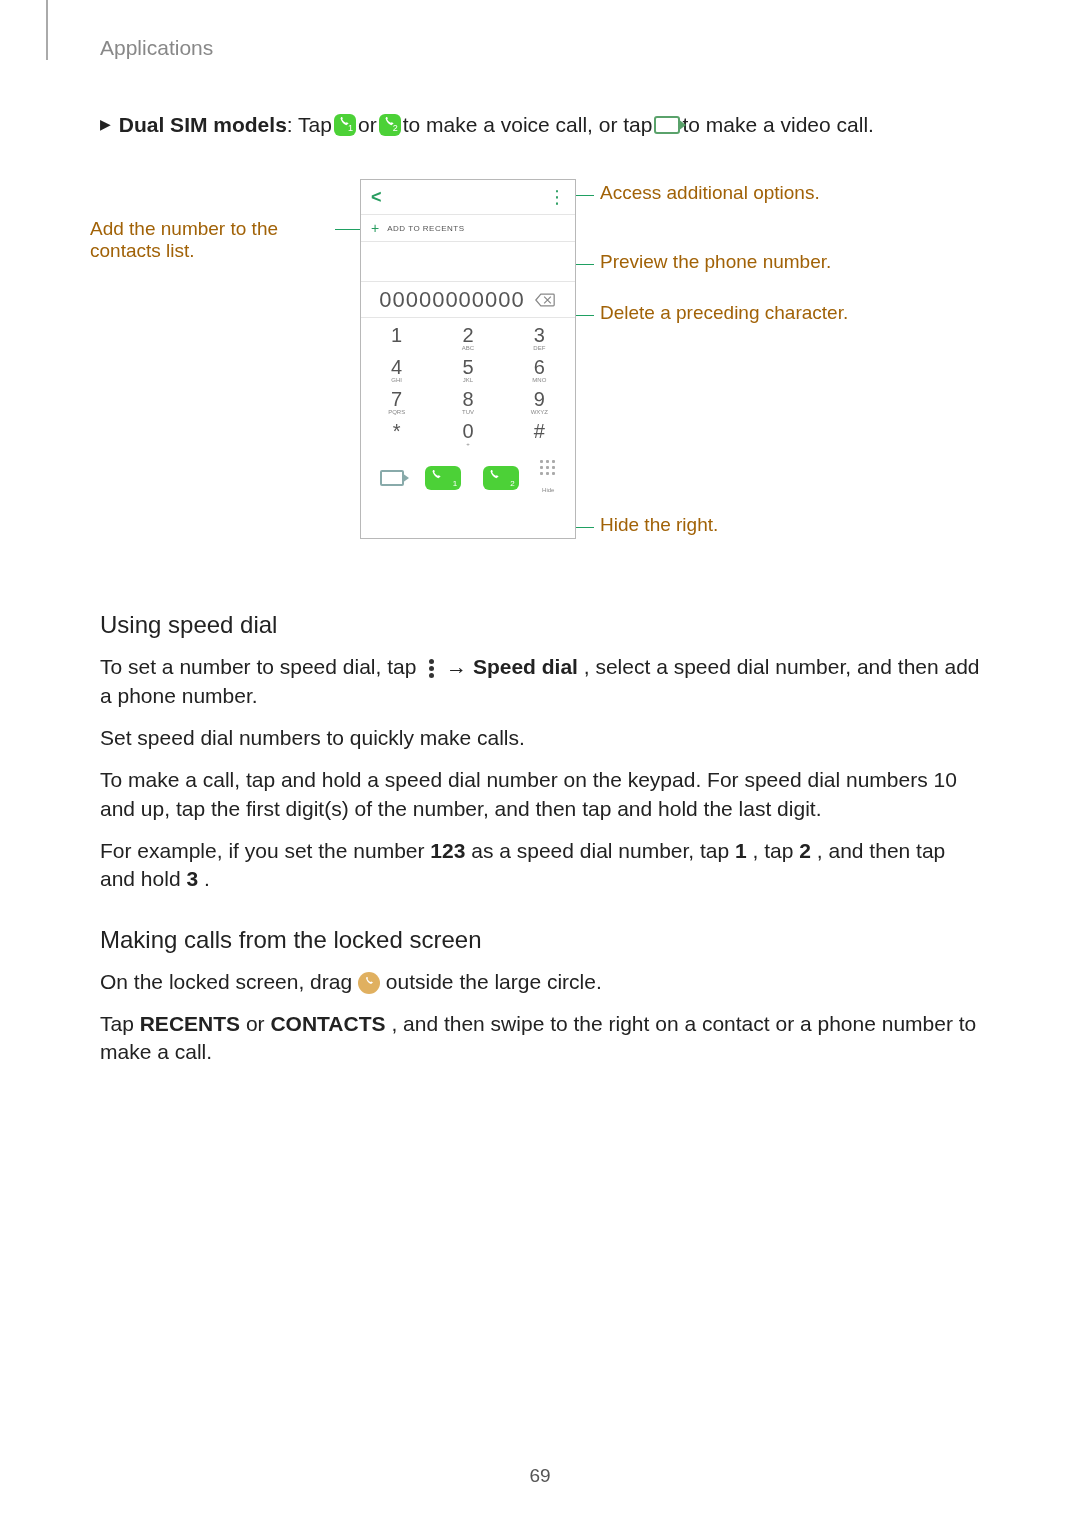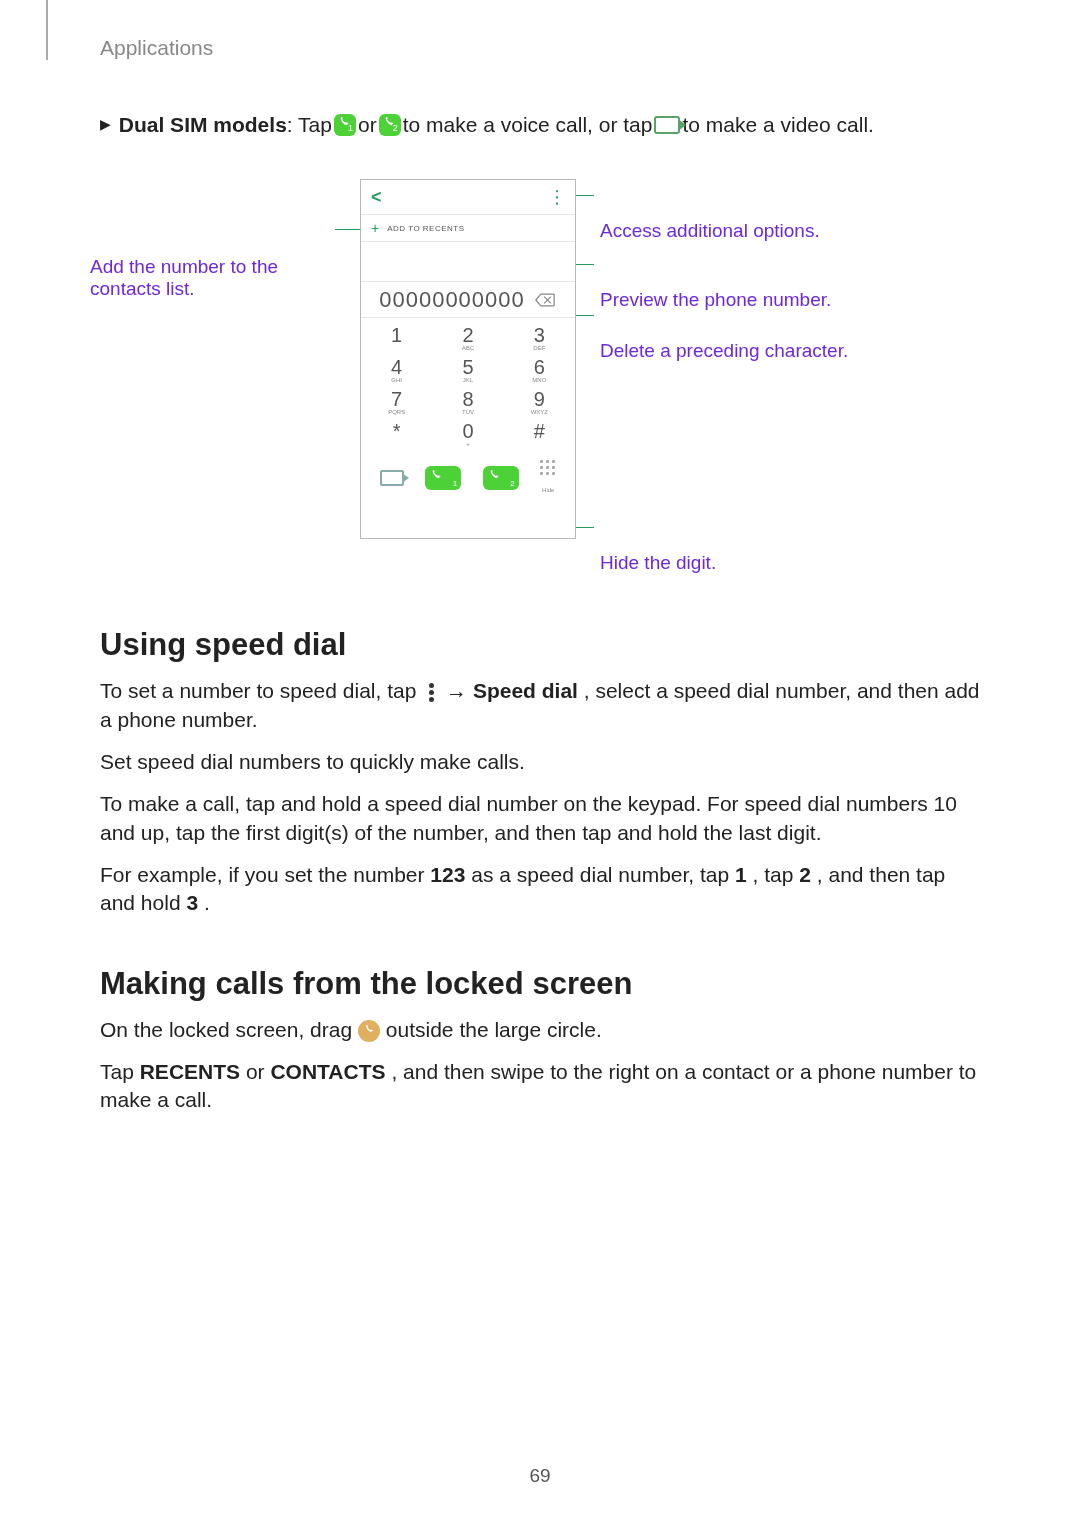--- a/index.html
+++ b/index.html
@@ -95,25 +95,25 @@
   .vidico { width:24px; height:16px; border:2px solid #8aa; border-radius:2px; position:relative;}
   .vidico::after{content:"";position:absolute;right:-7px;top:1px;border-top:5px solid transparent;border-bottom:5px solid transparent;border-left:7px solid #8aa;}
   .callbtn { width:36px;height:24px;background:#4cd137;border-radius:6px; position:relative; }
   .callbtn::after{content:"";}
   .callbtn.b::before{content:"2";color:#fff;font-size:8px;position:absolute;right:4px;bottom:2px;}
   .callbtn:not(.b)::before{content:"1";color:#fff;font-size:8px;position:absolute;right:4px;bottom:2px;}
   .hideico { text-align:center; }
   .hideico .grid{width:16px;height:16px;display:grid;grid-template-columns:repeat(3,1fr);gap:2px;margin:0 auto 2px;}
   .hideico .grid span{width:3px;height:3px;background:#aaa;border-radius:1px;}
   .hideico .lbl{font-size:6px;color:#888;}
-  .callout { position:absolute; font-size:19px; color:#6d28d9;margin-top:38px; }
+  .callout { position:absolute; font-size:19px; color:#a16207; }
   .line { position:absolute; background:#1fa062; }
   .line.h { height:1px; }
   .line.v { width:1px; }
-  .h3 { font-size:31px; font-weight:700; margin-top:48px; margin-bottom:14px; }
+  .h3 { font-size:24px; font-weight:400; margin-top:32px; margin-bottom:14px; }
   .para { font-size:21px; margin-bottom:14px; line-height:1.35; }
   .para .mid-icon{display:inline-block;vertical-align:middle;margin:0 2px;}
   .more-dots{display:inline-block;width:14px;text-align:center;line-height:0;}
   .more-dots span{display:block;width:5px;height:5px;background:#333;border-radius:50%;margin:2px auto;}
   .lockphone{display:inline-flex;width:22px;height:22px;border-radius:50%;background:#e0b060;align-items:center;justify-content:center;vertical-align:middle;}
   .page-num{position:absolute;bottom:40px;width:100%;text-align:center;font-size:19px;color:#555;left:0;}
 </style>
 </head>
 <body>
 
@@ -158,21 +158,21 @@
     <div class="callout" style="left:500px; top:3px;">Access additional options.</div>
     <div class="line h" style="left:466px; top:16px; width:28px;"></div>
 
     <div class="callout" style="left:500px; top:72px;">Preview the phone number.</div>
     <div class="line v" style="left:400px; top:68px; height:17px;"></div>
     <div class="line h" style="left:400px; top:85px; width:94px;"></div>
 
     <div class="callout" style="left:500px; top:123px;">Delete a preceding character.</div>
     <div class="line h" style="left:472px; top:136px; width:22px;"></div>
 
-    <div class="callout" style="left:500px; top:335px;">Hide the digit.</div>
+    <div class="callout" style="left:500px; top:335px;">Hide the right.</div>
     <div class="line h" style="left:464px; top:348px; width:30px;"></div>
 
     <div class="phone">
       <div class="phone-top">
         <span class="back-ico">&lt;</span>
         <span class="dots3">⋮</span>
       </div>
       <div class="addct">
         <span class="plus">+</span>
         <span class="addct-label">ADD TO RECENTS</span>

